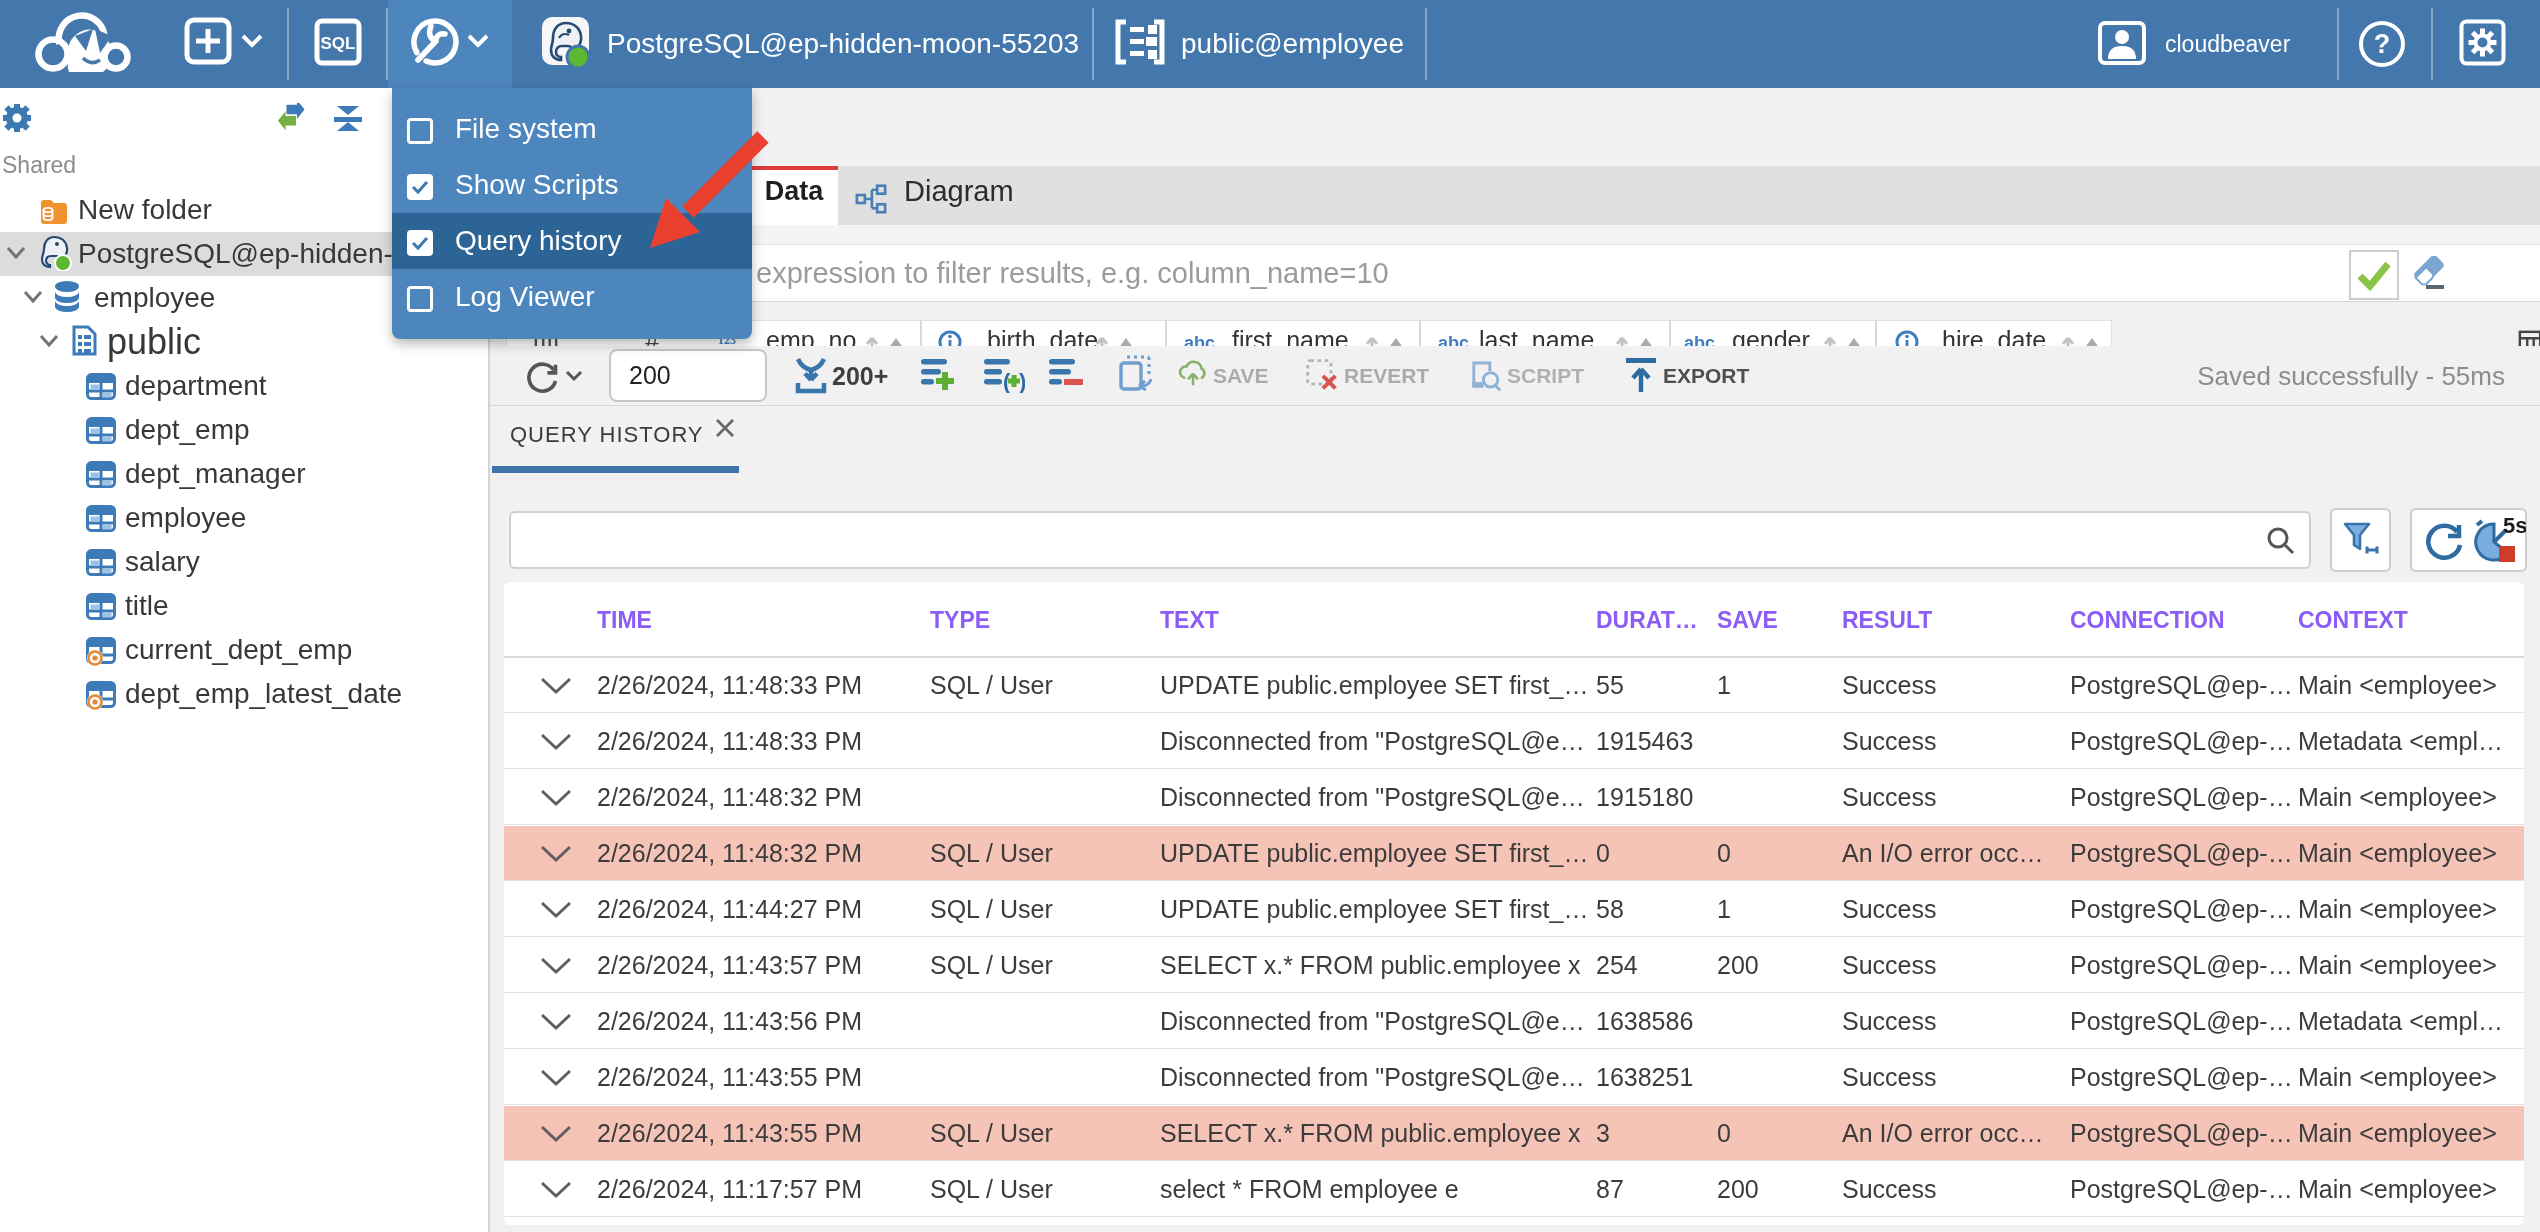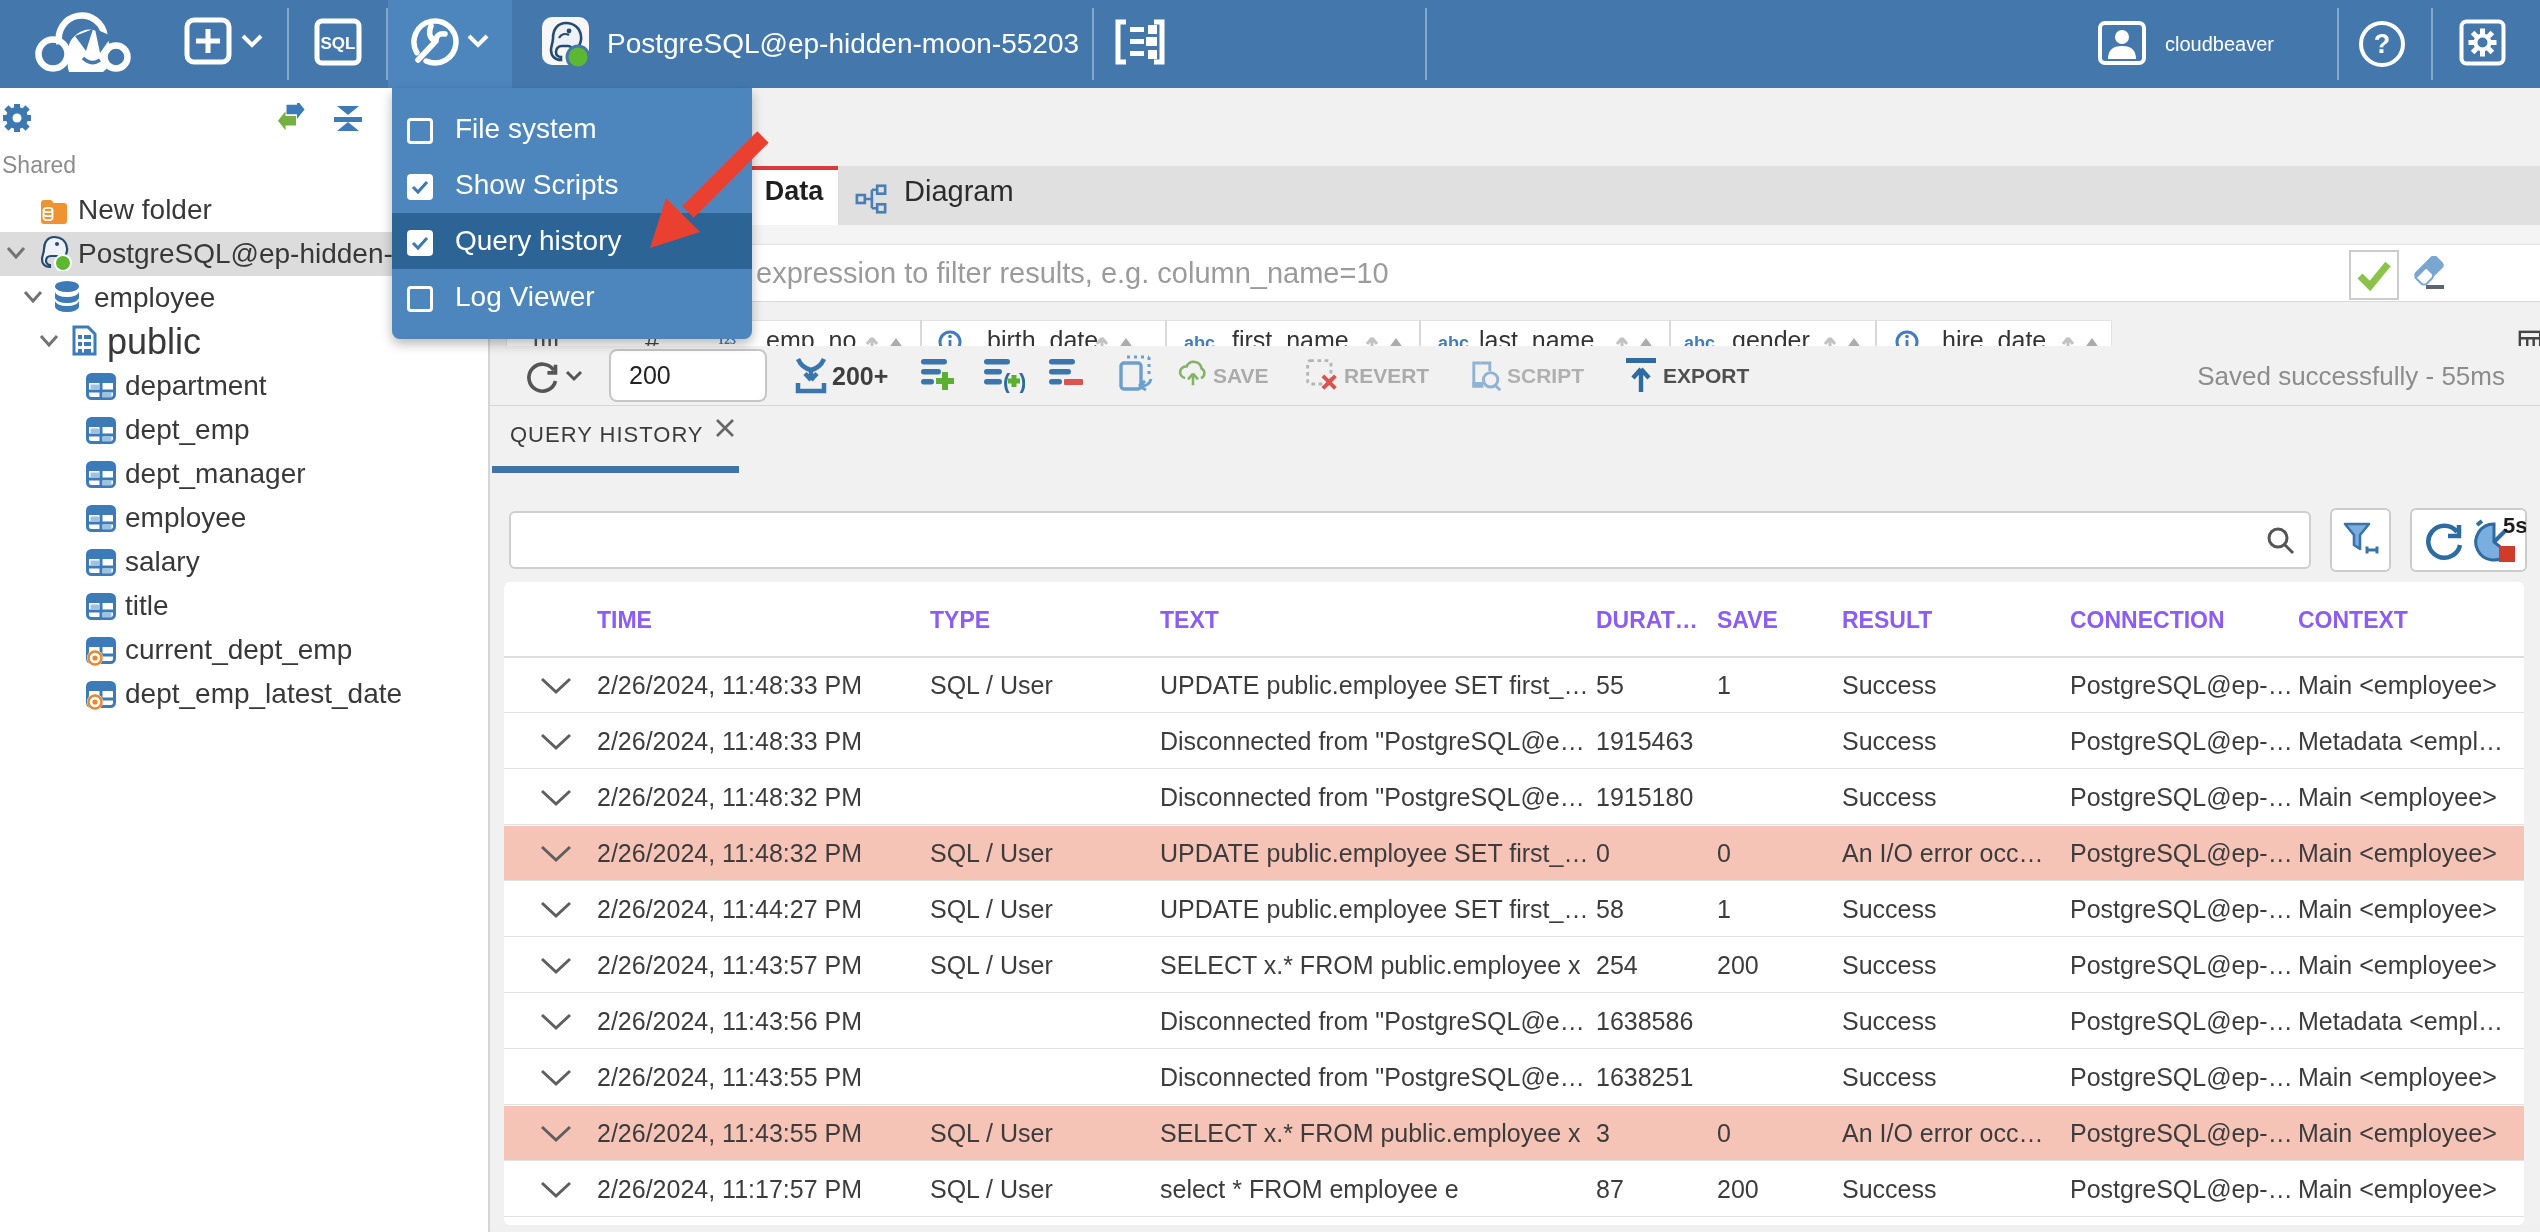--- a/index.html
+++ b/index.html
@@ -69,28 +69,29 @@
   <svg class="abs" style="left:1114px;top:19px;" width="52" height="46" viewBox="0 0 52 46">
     <path d="M12 3 H4 V43 H12" fill="none" stroke="#fff" stroke-width="5"></path>
     <path d="M40 3 H48 V43 H40" fill="none" stroke="#fff" stroke-width="5"></path>
     <rect x="16" y="8" width="14" height="5" fill="#fff"></rect>
     <rect x="34" y="6" width="9" height="9" fill="#fff"></rect>
     <rect x="16" y="20" width="14" height="5" fill="#fff"></rect>
     <rect x="32" y="18" width="11" height="9" fill="#fff"></rect>
     <rect x="16" y="32" width="14" height="5" fill="#fff"></rect>
     <rect x="34" y="31" width="9" height="9" fill="#fff"></rect>
   </svg>
+  <div class="abs" style="left:1181px;top:0;height:88px;display:flex;align-items:center;color:#fff;font-size:28px;">public@employee</div>
   <div class="abs" style="left:1425px;top:8px;width:2px;height:72px;background:rgba(255,255,255,0.35);"></div>
 
   <svg class="abs" style="left:2097px;top:20px;" width="50" height="46" viewBox="0 0 50 46">
     <rect x="3" y="3" width="44" height="40" rx="5" fill="none" stroke="#fff" stroke-width="4"></rect>
     <circle cx="25" cy="17" r="7" fill="#fff"></circle>
     <path d="M11 39 q0 -13 14 -13 q14 0 14 13 z" fill="#fff"></path>
   </svg>
-  <div class="abs" style="left:2165px;top:0;height:88px;display:flex;align-items:center;color:#fff;font-size:20px;">cloudbeaver</div>
+  <div class="abs" style="left:2165px;top:0;height:88px;display:flex;align-items:center;color:#fff;font-size:23px;">cloudbeaver</div>
   <div class="abs" style="left:2337px;top:8px;width:2px;height:72px;background:rgba(255,255,255,0.35);"></div>
   <svg class="abs" style="left:2358px;top:20px;" width="48" height="48" viewBox="0 0 48 48">
     <circle cx="24" cy="24" r="21" fill="none" stroke="#fff" stroke-width="4"></circle>
     <text x="24" y="33" font-size="27" font-weight="bold" fill="#fff" text-anchor="middle" font-family="Liberation Sans">?</text>
   </svg>
   <div class="abs" style="left:2431px;top:8px;width:2px;height:72px;background:rgba(255,255,255,0.35);"></div>
   <svg class="abs" style="left:2459px;top:19px;" width="47" height="47" viewBox="0 0 47 47">
     <rect x="2.5" y="2.5" width="42" height="42" rx="5" fill="none" stroke="#fff" stroke-width="4"></rect>
     <g transform="translate(23.5,23.5)">
       <circle r="7" fill="none" stroke="#fff" stroke-width="4"></circle>

